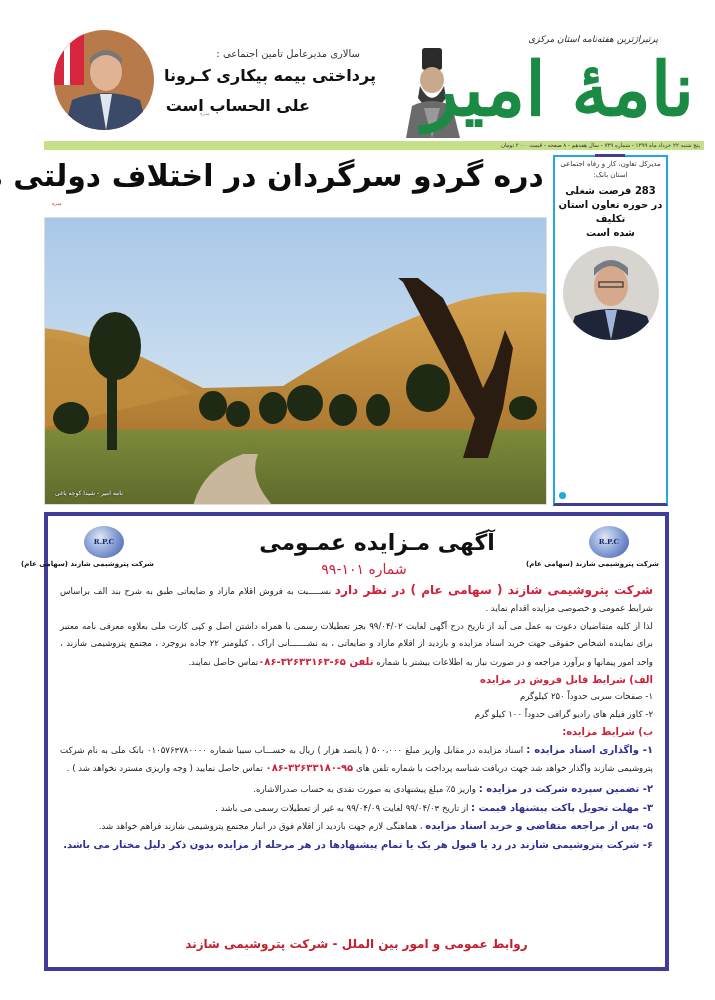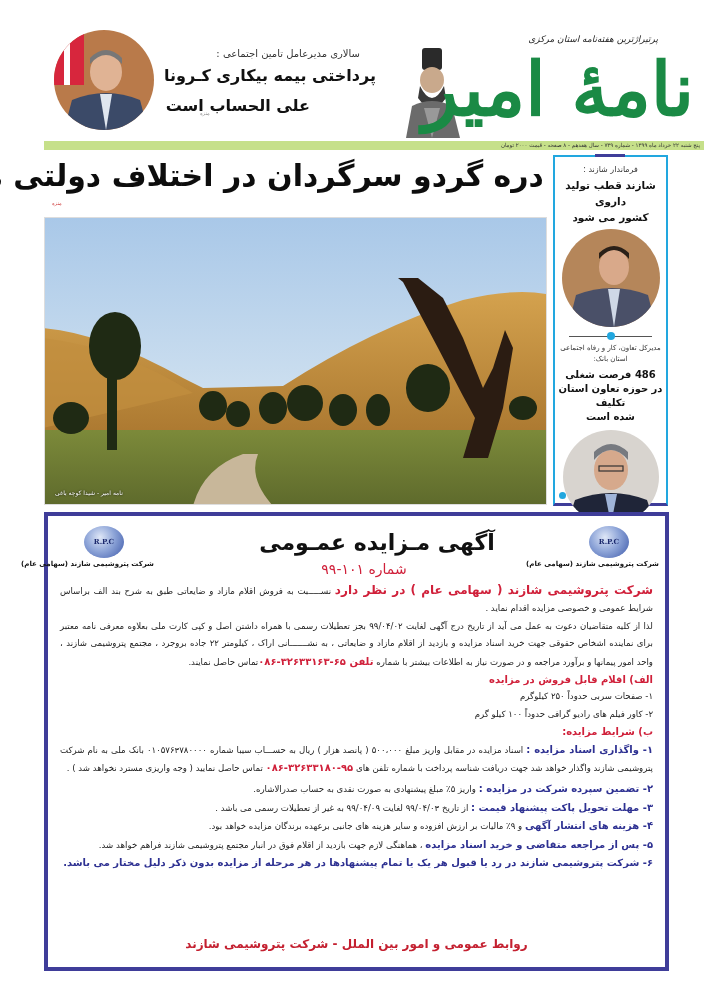--- a/index.html
+++ b/index.html
@@ -140,48 +140,28 @@
       <ellipse cx="385" cy="170" rx="22" ry="24"></ellipse>
       <ellipse cx="480" cy="190" rx="14" ry="12"></ellipse>
     </g>
     <path d="M355 60 L360 64 L395 130 L420 178 L432 200 L420 240 L445 240 L460 190 L470 130 L462 112 L450 150 L440 170 L420 120 L400 80 L375 60 Z" fill="#2b1c12"></path>
     <text x="12" y="278" font-size="6" fill="#ffffff" font-family="DejaVu Sans, sans-serif"></text>
   </svg>
   <div class="photo-caption">نامه امیر - شیدا کوچه باغی</div>
 </div>
 
 <div class="sidebar">
-  <div>
-    <div class="side-kicker">فرماندار شازند :</div>
-    <div class="side-title">
-      <div>شازند قطب تولید داروی</div>
-      <div>کشور می شود</div>
-    </div>
-    <div class="side-photo">
-      <svg width="98" height="98" viewBox="0 0 98 98">
-        <rect width="98" height="98" fill="#b5865a"></rect>
-        <ellipse cx="52" cy="38" rx="15" ry="18" fill="#d9a98a"></ellipse>
-        <path d="M37 30 Q52 12 67 30 L67 24 Q52 10 37 24 Z" fill="#2a2018"></path>
-        <path d="M6 98 L14 66 Q50 52 86 66 L94 98 Z" fill="#4a5068"></path>
-        <path d="M46 60 L52 98 L58 60 Z" fill="#cfd8e6"></path>
-      </svg>
-    </div>
-    <div class="side-divider">
-      <div class="line"></div>
-      <div class="dot"></div>
-    </div>
-  </div>
 
   <div>
     <div class="side-kicker2">
       <div>مدیرکل تعاون، کار و رفاه اجتماعی</div>
       <div>استان بانک:</div>
     </div>
     <div class="side-title2">
-      <div>486 فرصت شغلی</div>
+      <div>283 فرصت شغلی</div>
       <div>در حوزه تعاون استان تکلیف</div>
       <div>شده است</div>
     </div>
     <div class="side-photo2">
       <svg width="96" height="94" viewBox="0 0 96 94">
         <rect width="96" height="94" fill="#d8d4cf"></rect>
         <ellipse cx="48" cy="40" rx="17" ry="20" fill="#d6a98c"></ellipse>
         <path d="M31 30 Q48 10 65 30 L65 22 Q48 6 31 22 Z" fill="#777a80"></path>
         <rect x="36" y="36" width="24" height="5" fill="none" stroke="#333" stroke-width="1.2"></rect>
         <path d="M4 94 L12 70 Q48 56 84 70 L92 94 Z" fill="#1f2538"></path>
@@ -209,36 +189,33 @@
   <div class="ad-title">آگهی مـزایده عمـومی</div>
   <div class="ad-number">شماره ۱۰۱-۹۹</div>
 
   <div class="ad-body">
     <p>
       <span class="red-b" style="font-size:12px">شرکت پتروشیمی شازند ( سهامی عام ) در نظر دارد</span><span> نســـــبت به فروش اقلام مازاد و ضایعاتی طبق به شرح بند الف براساس شرایط عمومی و خصوصی مزایده اقدام نماید .</span>
     </p>
     <p>
       <span>لذا از کلیه متقاضیان دعوت به عمل می آید از تاریخ درج آگهی لغایت ۹۹/۰۴/۰۲ بجز تعطیلات رسمی با همراه داشتن اصل و کپی کارت ملی بعلاوه معرفی نامه معتبر برای نماینده اشخاص حقوقی جهت خرید اسناد مزایده و بازدید از اقلام مازاد و ضایعاتی ، به نشـــــــانی اراک ، کیلومتر ۲۲ جاده بروجرد ، مجتمع پتروشیمی شازند ، واحد امور پیمانها و برآورد مراجعه و در صورت نیاز به اطلاعات بیشتر با شماره </span><span class="phone">تلفن ۶۵-۳۲۶۳۳۱۶۳-۰۸۶</span><span>تماس حاصل نمایند.</span>
     </p>
-    <p class="sec-head">الف) اقلام قابل فروش در مزایده</p>
+    <p class="sec-head">الف) شرایط قابل فروش در مزایده</p>
     <p>۱- صفحات سربی حدوداً ۲۵۰ کیلوگرم</p>
     <p>۲- کاور فیلم های رادیو گرافی حدوداً ۱۰۰ کیلو گرم</p>
     <p class="sec-head">ب) شرایط مزایده:</p>
     <p>
       <span class="blue-b" style="font-size:10px">۱- واگذاری اسناد مزایده :</span><span> اسناد مزایده در مقابل واریز مبلغ ۵۰۰،۰۰۰ ( پانصد هزار ) ریال به حســـاب سیبا شماره ۰۱۰۵۷۶۳۷۸۰۰۰۰ بانک ملی به نام شرکت پتروشیمی شازند واگذار خواهد شد جهت دریافت شناسه پرداخت با شماره تلفن های </span><span class="phone">۰۸۶-۳۲۶۳۳۱۸۰-۹۵</span><span> تماس حاصل نمایید ( وجه واریزی مسترد نخواهد شد ) .</span>
     </p>
     <p style="margin-top:3px">
       <span class="blue-b" style="font-size:10px">۲- تضمین سپرده شرکت در مزایده :</span><span> واریز ۵٪ مبلغ پیشنهادی به صورت نقدی به حساب صدرالاشاره.</span>
     </p>
     <p>
       <span class="blue-b" style="font-size:10px">۳- مهلت تحویل پاکت پیشنهاد قیمت :</span><span> از تاریخ ۹۹/۰۴/۰۳ لغایت ۹۹/۰۴/۰۹ به غیر از تعطیلات رسمی می باشد .</span>
     </p>
     <p>
-      <span class="blue-b" style="font-size:10px">۴- هزینه های انتشار آگهی</span><span> و ۹٪ مالیات بر ارزش افزوده و سایر هزینه های جانبی برعهده برندگان مزایده خواهد بود.</span>
-    </p>
-    <p>
       <span class="blue-b" style="font-size:10px">۵- پس از مراجعه متقاضی و خرید اسناد مزایده</span><span> ، هماهنگی لازم جهت بازدید از اقلام فوق در انبار مجتمع پتروشیمی شازند فراهم خواهد شد.</span>
     </p>
     <p class="term6">۶- شرکت پتروشیمی شازند در رد یا قبول هر یک یا تمام پیشنهادها در هر مرحله از مزایده بدون ذکر دلیل مختار می باشد.</p>
   </div>
 
   <div class="ad-footer">روابط عمومی و امور بین الملل - شرکت پتروشیمی شازند</div>
 </div>
 
 </body></html>

